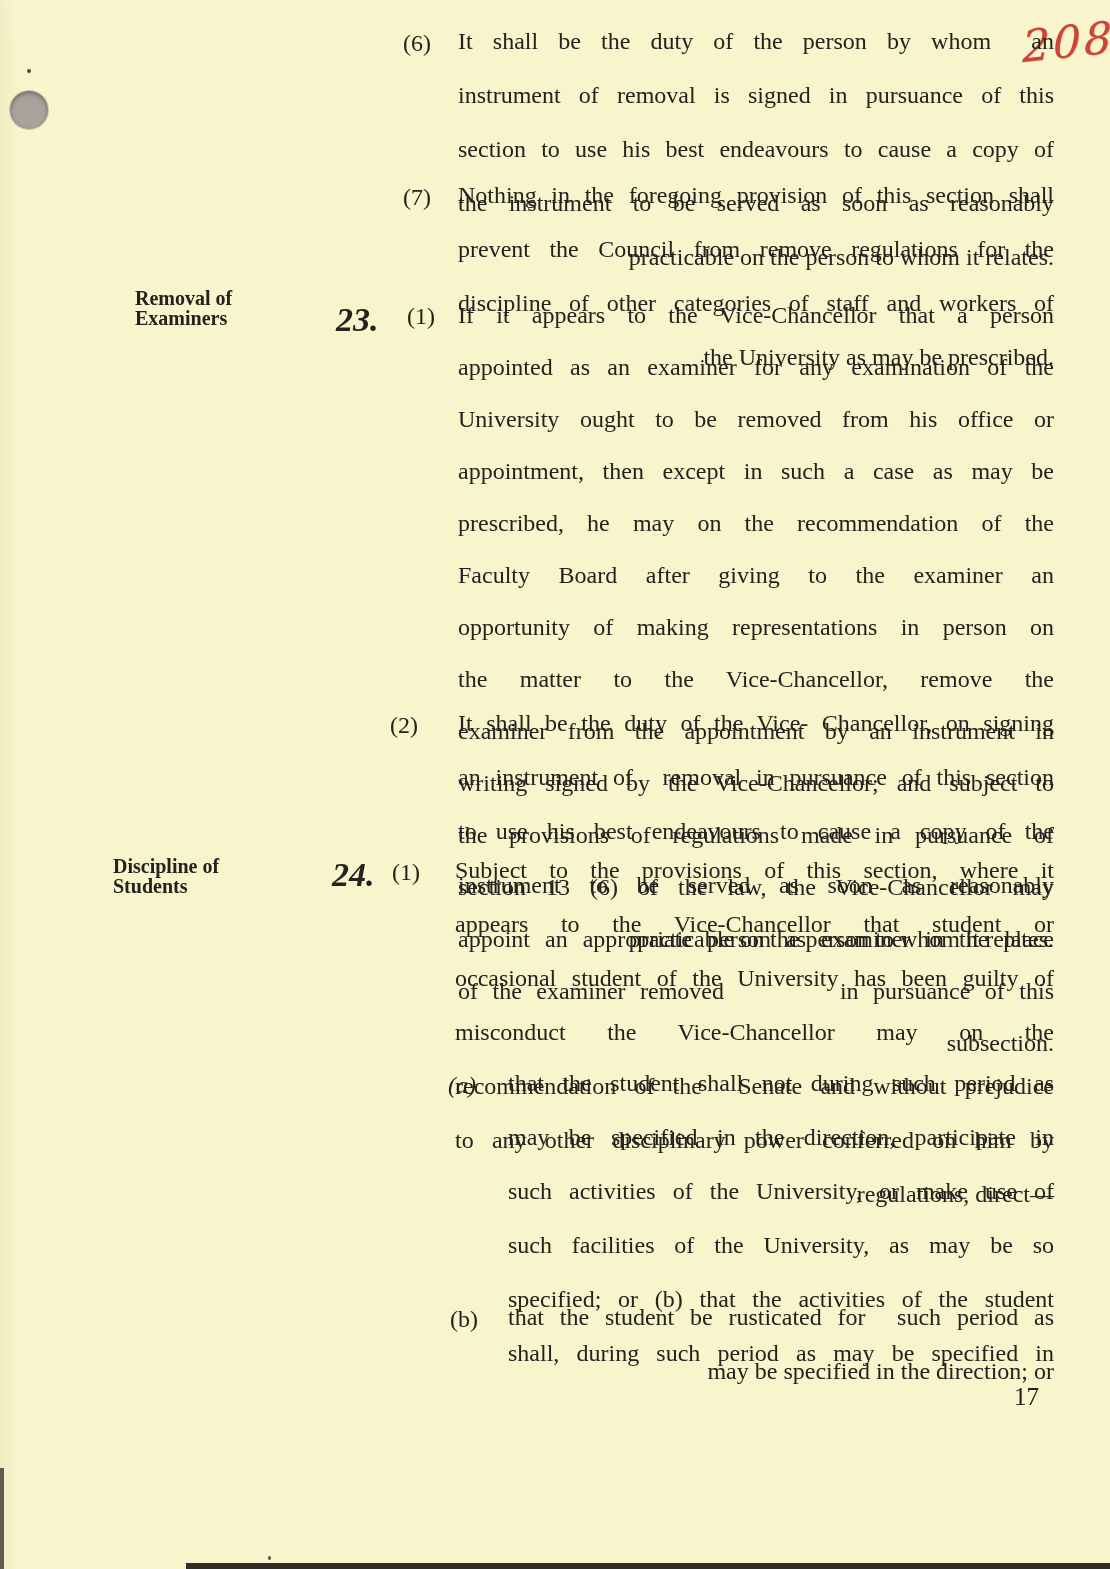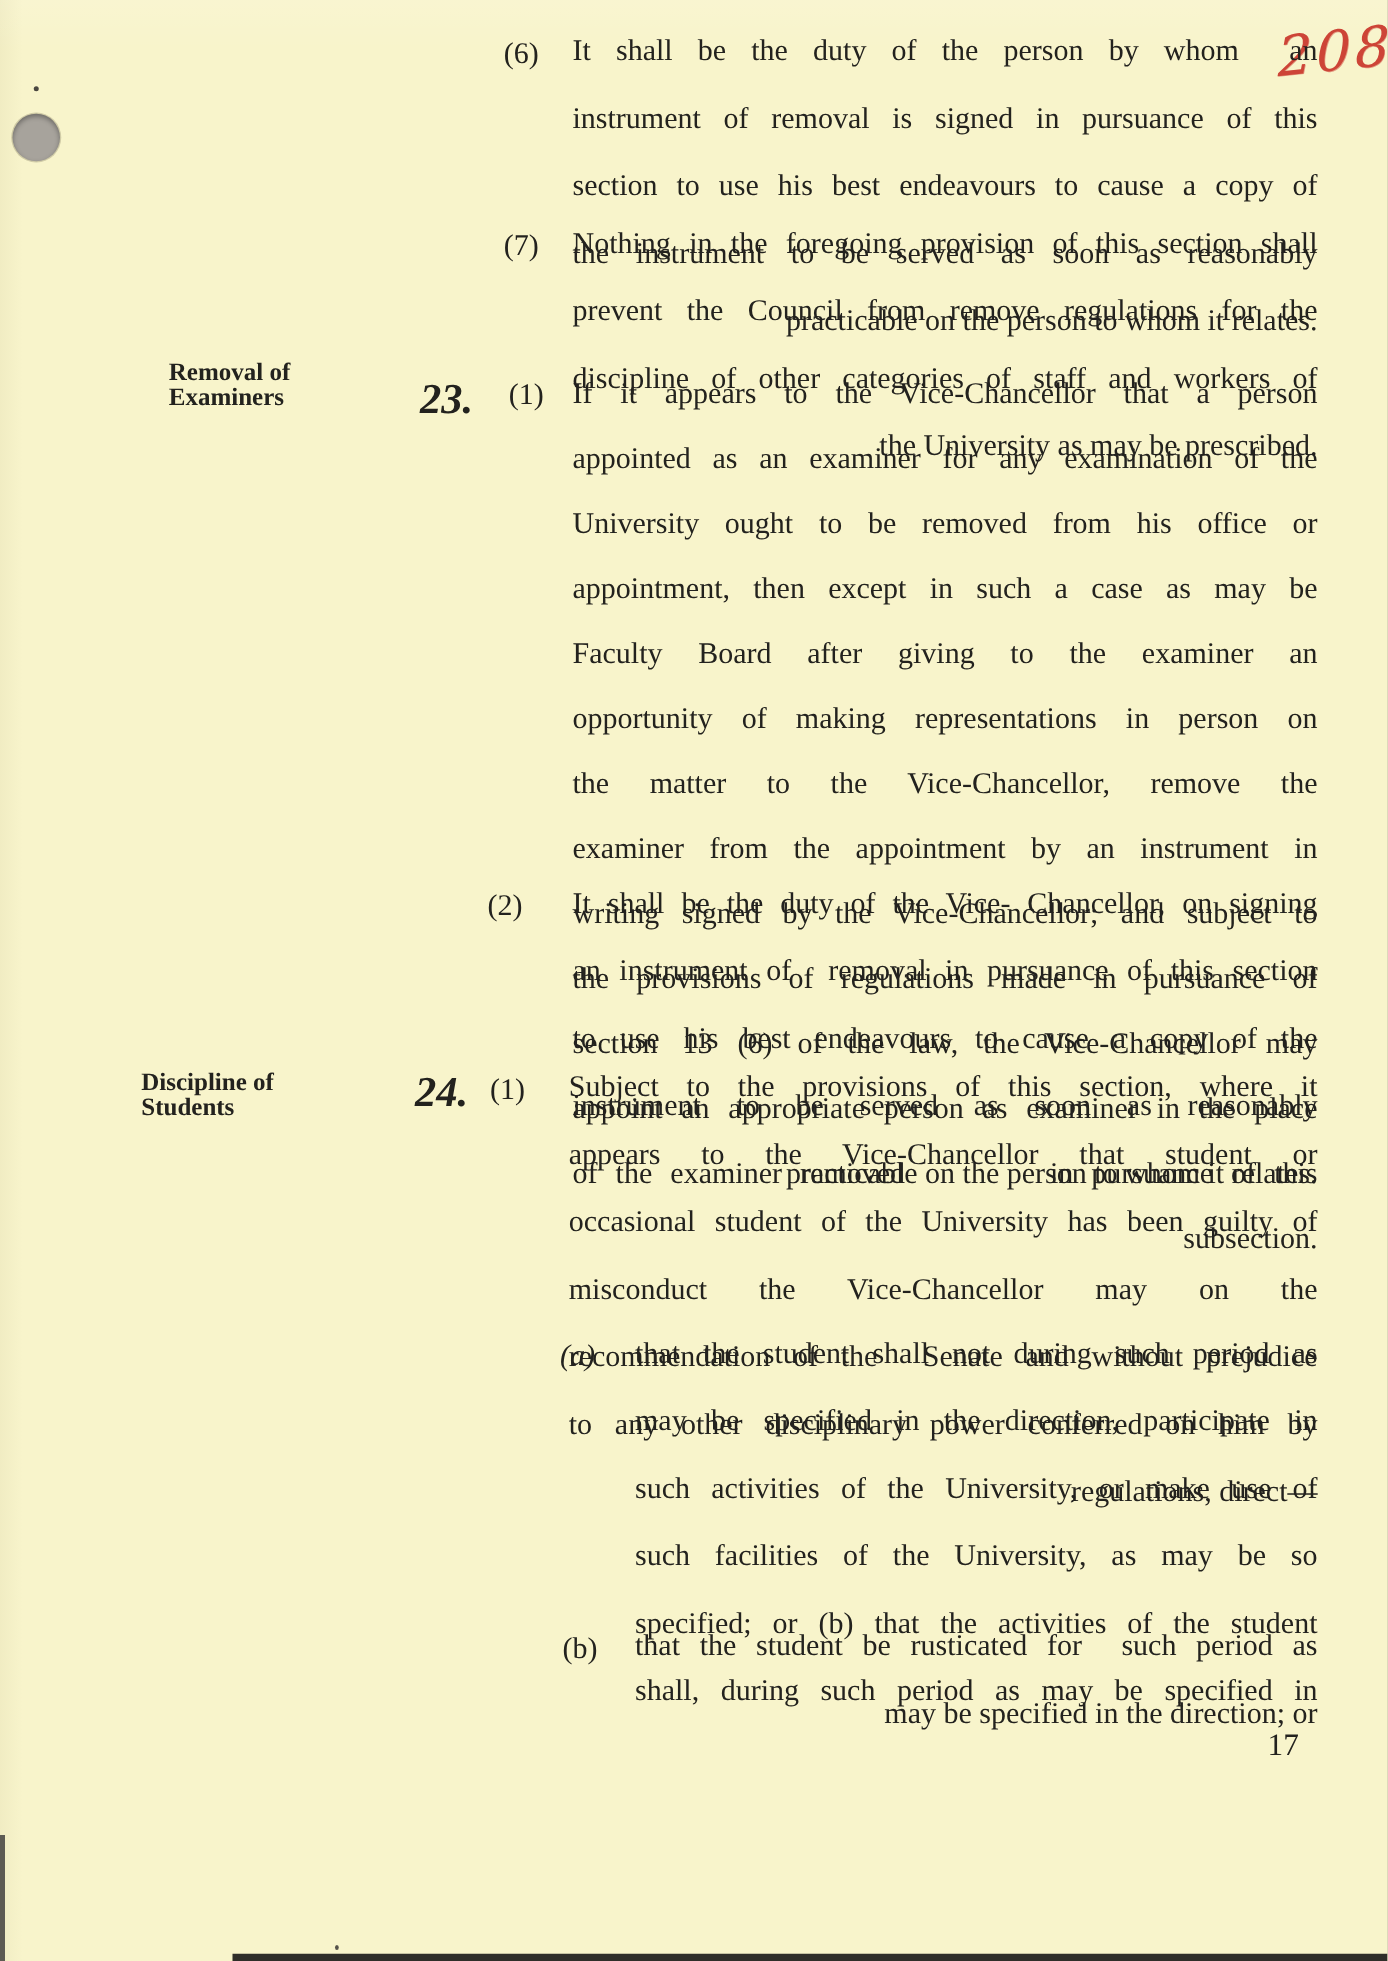--- a/index.html
+++ b/index.html
@@ -91,20 +91,21 @@
       <div class="line">Removal of</div>
       <div class="line last">Examiners</div>
     </div>
   <div class="sec-num" style="left:336px;top:301px;">23.</div>
   <div class="marker" style="left:407px;top:303px;">(1)</div>
   <div class="block para tight" style="left:458px;top:302px;width:596px;">
       <div class="line">If it appears to the Vice-Chancellor that a person</div>
       <div class="line">appointed as an examiner for any examination of the</div>
       <div class="line">University ought to be removed from his office or</div>
       <div class="line">appointment, then except in such a case as may be</div>
+      <div class="line">prescribed, he may on the recommendation of the</div>
       <div class="line">Faculty Board after giving to the examiner an</div>
       <div class="line">opportunity of making representations in person on</div>
       <div class="line">the matter to the Vice-Chancellor, remove the</div>
       <div class="line">examiner from the appointment by an instrument in</div>
       <div class="line">writing signed by the Vice-Chancellor; and subject to</div>
       <div class="line">the provisions of regulations made in pursuance of</div>
       <div class="line">section 13 (6) of the law, the Vice-Chancellor may</div>
       <div class="line">appoint an appropriate person as examiner in the place</div>
       <div class="line">of the examiner removed&nbsp;&nbsp;&nbsp;&nbsp;&nbsp;&nbsp;&nbsp; in pursuance of this</div>
       <div class="line last">subsection.</div>

